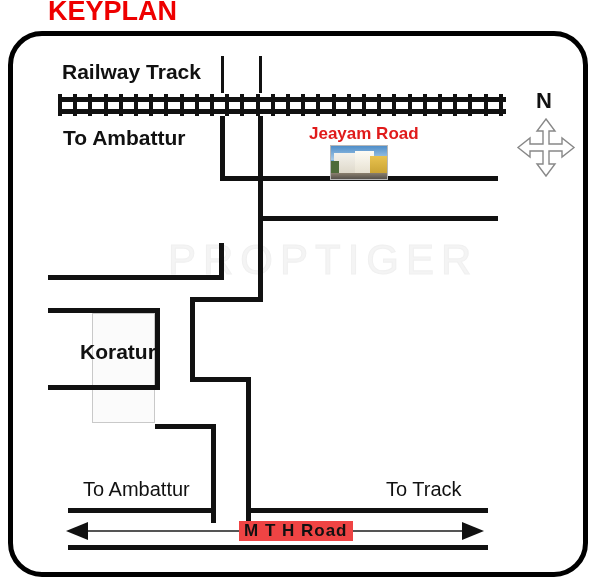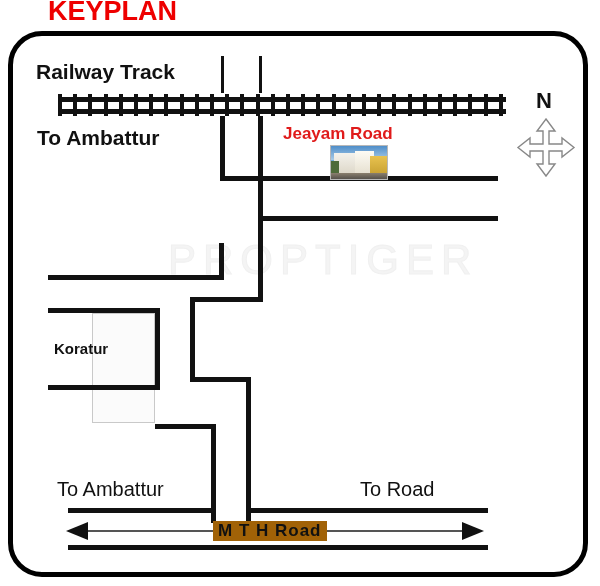--- a/index.html
+++ b/index.html
@@ -101,39 +101,40 @@
     width: 4px;
     height: 22px;
     background: #111111;
   }
   
   .map-label {
     position: absolute;
     font-family: "Liberation Sans", sans-serif;
     z-index: 20;
     white-space: nowrap;
+    margin-left: 26px;
   }
   #label-railway-track {
     left: 36px;
     top: 60px;
     font-size: 21px;
     font-weight: bold;
     color: #111111;
   }
   #label-to-ambattur-top {
     left: 37px;
     top: 126px;
     font-size: 21px;
     font-weight: bold;
     color: #111111;
   }
   #label-koratur {
     left: 54px;
     top: 340px;
-    font-size: 15px;
+    font-size: 21px;
     font-weight: bold;
     color: #111111;
   }
   #label-jeayam-radha {
     left: 283px;
     top: 124px;
     font-size: 17px;
     font-weight: bold;
     color: #e01b1b;
   }
@@ -151,21 +152,21 @@
     font-weight: normal;
     color: #111111;
   }
   #label-mth-road {
     left: 213px;
     top: 521px;
     font-size: 17px;
     font-weight: bold;
     letter-spacing: 1px;
     color: #111111;
-    background: #a16207;
+    background: #ef4444;
     padding: 0 5px;
     z-index: 25;
   }
   
   #koratur-block {
     position: absolute;
     left: 92px;
     top: 313px;
     width: 63px;
     height: 110px;
@@ -340,21 +341,21 @@
   <div class="map-label" id="label-railway-track">Railway Track</div>
 
   <div class="map-label" id="label-to-ambattur-top">To Ambattur</div>
 
   <div class="map-label" id="label-koratur">Koratur</div>
 
   <div class="map-label" id="label-jeayam-radha">Jeayam Road</div>
 
   <div class="map-label" id="label-to-ambattur-bottom">To Ambattur</div>
 
-  <div class="map-label" id="label-to-padi">To Road</div>
+  <div class="map-label" id="label-to-padi">To Track</div>
 
   <div class="map-label" id="label-mth-road">M T H  Road</div>
 
   <div id="project-photo">
     <div id="photo-sky"></div>
     <div id="photo-building-a"></div>
     <div id="photo-building-b"></div>
     <div id="photo-building-c"></div>
     <div id="photo-shrub"></div>
     <div id="photo-ground"></div>

